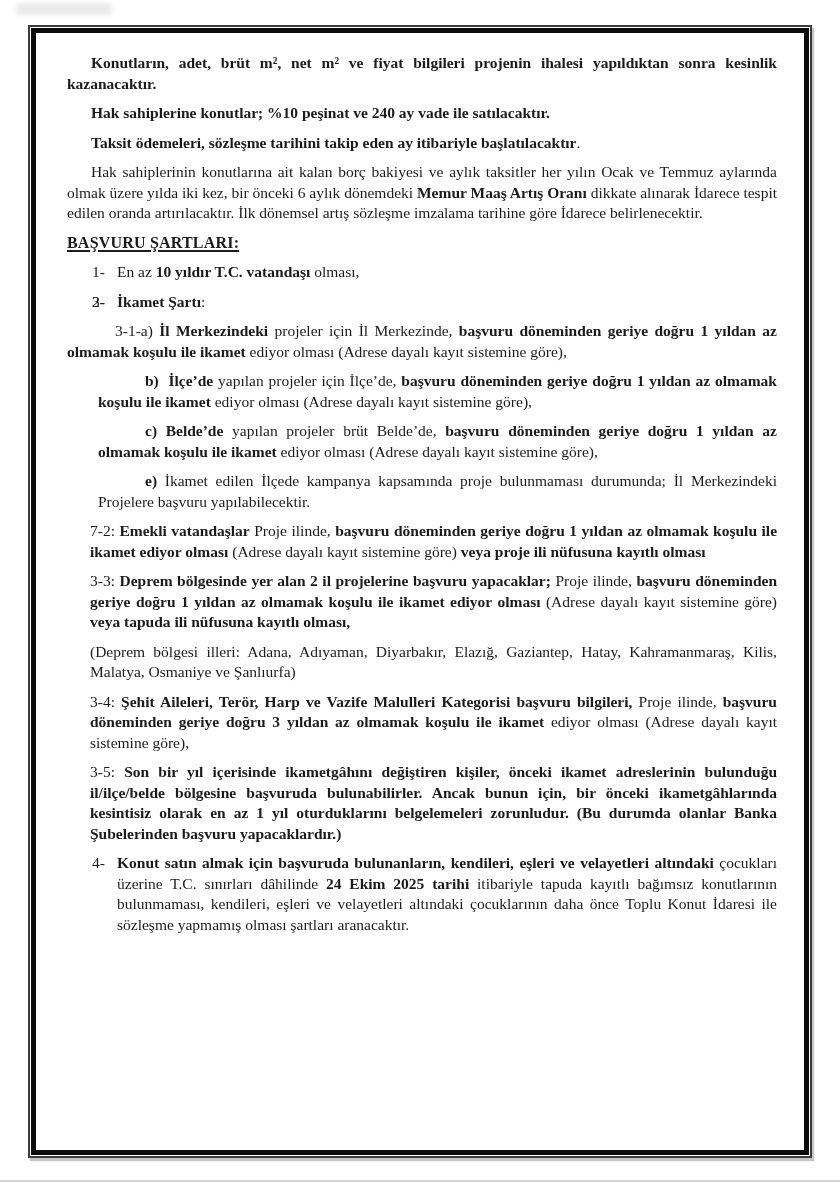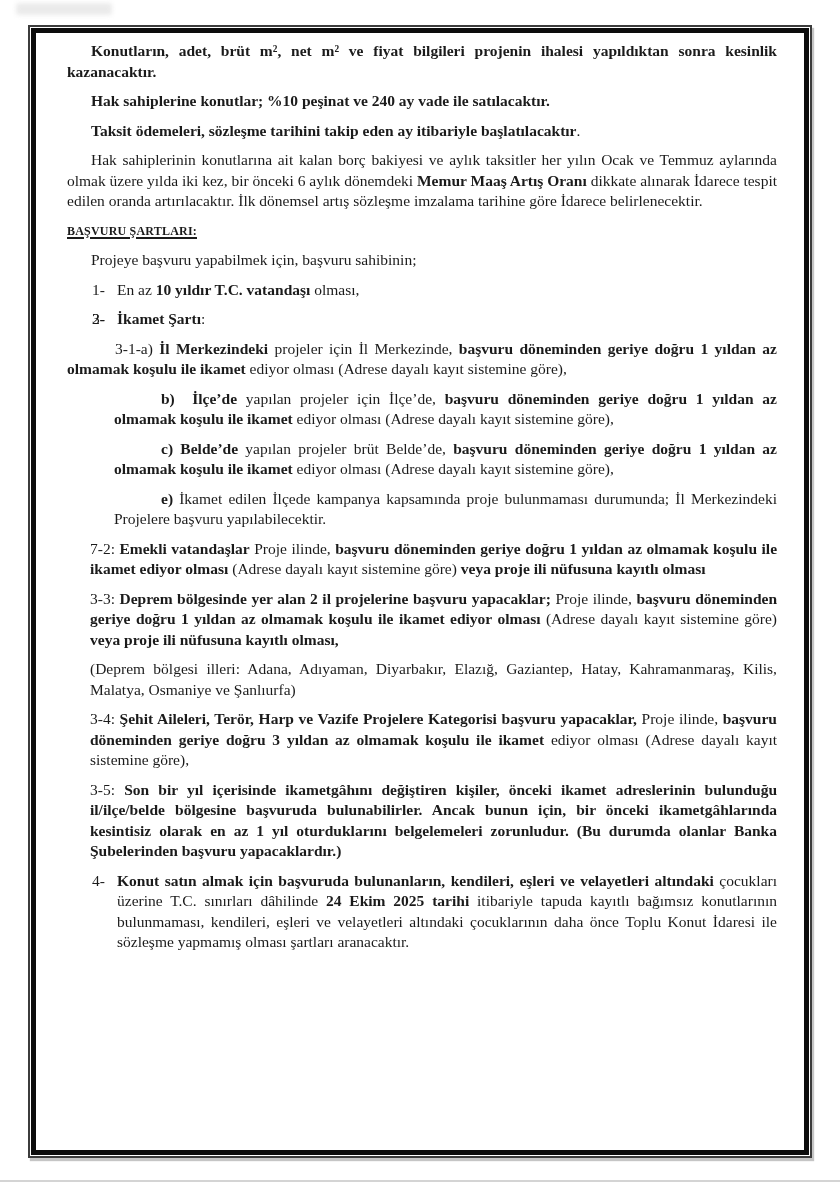--- a/index.html
+++ b/index.html
@@ -29,35 +29,35 @@
     box-sizing: border-box;
     border: 2px solid #3c3c3c;
     padding: 1px;
     background: #ffffff;
     box-shadow: 2px 3px 1px rgba(110,110,110,.4);
   }
   .frame-inner {
     width: 100%; height: 100%;
     box-sizing: border-box;
     border: 5px solid #0c0c0c;
-    padding: 8px 27px 0 31px;
+    padding: 20px 27px 0 31px;
     overflow: hidden;
     background: #ffffff;
   }
 
   p {
     margin: 0 0 9px 0;
     font-size: 15.5px;
     line-height: 20.5px;
     text-align: justify;
   }
   .ind   { text-indent: 24px; }          
-  .head  { font-size: 12px; letter-spacing: .2px; }
+  .head  { font-size: 16px; letter-spacing: .2px; }
   .sub-a { text-indent: 48px; }          
-  .sub-b { margin-left: 47px; text-indent: 47px; }  
+  .sub-b { margin-left: 31px; text-indent: 47px; }  
   .blk   { margin-left: 23px; }          
   .li    { position: relative; margin-left: 50px; } 
   .li .num { position: absolute; left: -25px; top: 0; }
 
   .b { font-weight: 700; }
   .u { text-decoration: underline; text-decoration-thickness: 1.5px; text-underline-offset: 2px; }
 </style>
 </head>
 <body>
 
@@ -68,41 +68,40 @@
   <div class="frame">
     <div class="frame-inner">
 
       <p class="ind"><span class="b">Konutların, adet, brüt m², net m² ve fiyat bilgileri projenin ihalesi yapıldıktan sonra kesinlik kazanacaktır.</span></p>
       <p class="ind"><span class="b">Hak sahiplerine konutlar; %10 peşinat ve 240 ay vade ile satılacaktır.</span></p>
       <p class="ind"><span class="b">Taksit ödemeleri, sözleşme tarihini takip eden ay itibariyle başlatılacaktır</span><span>.</span></p>
       <p class="ind"><span>Hak sahiplerinin konutlarına ait kalan borç bakiyesi ve aylık taksitler her yılın Ocak ve Temmuz aylarında olmak üzere yılda iki kez, bir önceki 6 aylık dönemdeki </span><span class="b">Memur Maaş Artış Oranı</span><span> dikkate alınarak İdarece tespit edilen oranda artırılacaktır. İlk dönemsel artış sözleşme imzalama tarihine göre İdarece belirlenecektir.</span></p>
 
       <p class="head"><span class="b u">BAŞVURU ŞARTLARI:</span></p>
 
-      <p class="ind"><span>Projeye başvuru yapabilmek için, başvuru sahibinin;</span></p>
 
       <p class="li">
         <span class="num">1-</span><span><span>En az </span><span class="b">10 yıldır T.C. vatandaşı</span><span> olması,</span></span>
       </p>
       <p class="li">
         <span class="num">2-</span>
       </p>
       <p class="li">
         <span class="num">3-</span><span><span class="b">İkamet Şartı</span><span>:</span></span>
       </p>
 
       <p class="sub-a"><span>3-1-a) </span><span class="b">İl Merkezindeki</span><span> projeler için İl Merkezinde, </span><span class="b">başvuru döneminden geriye doğru 1 yıldan az olmamak koşulu ile ikamet</span><span> ediyor olması (Adrese dayalı kayıt sistemine göre),</span></p>
       <p class="sub-b"><span class="b">b)&nbsp; İlçe’de</span><span> yapılan projeler için İlçe’de, </span><span class="b">başvuru döneminden geriye doğru 1 yıldan az olmamak koşulu ile ikamet</span><span> ediyor olması (Adrese dayalı kayıt sistemine göre),</span></p>
       <p class="sub-b"><span class="b">c) Belde’de</span><span> yapılan projeler brüt Belde’de, </span><span class="b">başvuru döneminden geriye doğru 1 yıldan az olmamak koşulu ile ikamet</span><span> ediyor olması (Adrese dayalı kayıt sistemine göre),</span></p>
       <p class="sub-b"><span class="b">e)</span><span> İkamet edilen İlçede kampanya kapsamında proje bulunmaması durumunda; İl Merkezindeki Projelere başvuru yapılabilecektir.</span></p>
 
       <p class="blk"><span>7-2: </span><span class="b">Emekli vatandaşlar</span><span> Proje ilinde, </span><span class="b">başvuru döneminden geriye doğru 1 yıldan az olmamak koşulu ile ikamet ediyor olması</span><span> (Adrese dayalı kayıt sistemine göre) </span><span class="b">veya proje ili nüfusuna kayıtlı olması</span></p>
-      <p class="blk"><span>3-3: </span><span class="b">Deprem bölgesinde yer alan 2 il projelerine başvuru yapacaklar;</span><span> Proje ilinde, </span><span class="b">başvuru döneminden geriye doğru 1 yıldan az olmamak koşulu ile ikamet ediyor olması</span><span> (Adrese dayalı kayıt sistemine göre) </span><span class="b">veya proje ili nüfusuna kayıtlı olması,</span></p>
+      <p class="blk"><span>3-3: </span><span class="b">Deprem bölgesinde yer alan 2 il projelerine başvuru yapacaklar;</span><span> Proje ilinde, </span><span class="b">başvuru döneminden geriye doğru 1 yıldan az olmamak koşulu ile ikamet ediyor olması</span><span> (Adrese dayalı kayıt sistemine göre) </span><span class="b">veya tapuda ili nüfusuna kayıtlı olması,</span></p>
       <p class="blk"><span>(Deprem bölgesi illeri: Adana, Adıyaman, Diyarbakır, Elazığ, Gaziantep, Hatay, Kahramanmaraş, Kilis, Malatya, Osmaniye ve Şanlıurfa)</span></p>
-      <p class="blk"><span>3-4: </span><span class="b">Şehit Aileleri, Terör, Harp ve Vazife Projelere Kategorisi başvuru yapacaklar,</span><span> Proje ilinde, </span><span class="b">başvuru döneminden geriye doğru 3 yıldan az olmamak koşulu ile ikamet</span><span> ediyor olması (Adrese dayalı kayıt sistemine göre),</span></p>
+      <p class="blk"><span>3-4: </span><span class="b">Şehit Aileleri, Terör, Harp ve Vazife Malulleri Kategorisi başvuru bilgileri,</span><span> Proje ilinde, </span><span class="b">başvuru döneminden geriye doğru 3 yıldan az olmamak koşulu ile ikamet</span><span> ediyor olması (Adrese dayalı kayıt sistemine göre),</span></p>
       <p class="blk"><span>3-5: </span><span class="b">Son bir yıl içerisinde ikametgâhını değiştiren kişiler, önceki ikamet adreslerinin bulunduğu il/ilçe/belde bölgesine başvuruda bulunabilirler. Ancak bunun için, bir önceki ikametgâhlarında kesintisiz olarak en az 1 yıl oturduklarını belgelemeleri zorunludur. (Bu durumda olanlar Banka Şubelerinden başvuru yapacaklardır.)</span></p>
 
       <p class="li">
         <span class="num">4-</span><span><span class="b">Konut satın almak için başvuruda bulunanların, kendileri, eşleri ve velayetleri altındaki</span><span> çocukları üzerine T.C. sınırları dâhilinde </span><span class="b">24 Ekim 2025 tarihi</span><span> itibariyle tapuda kayıtlı bağımsız konutlarının bulunmaması, kendileri, eşleri ve velayetleri altındaki çocuklarının daha önce Toplu Konut İdaresi ile sözleşme yapmamış olması şartları aranacaktır.</span></span>
       </p>
 
     </div>
   </div>
 </div>
 

